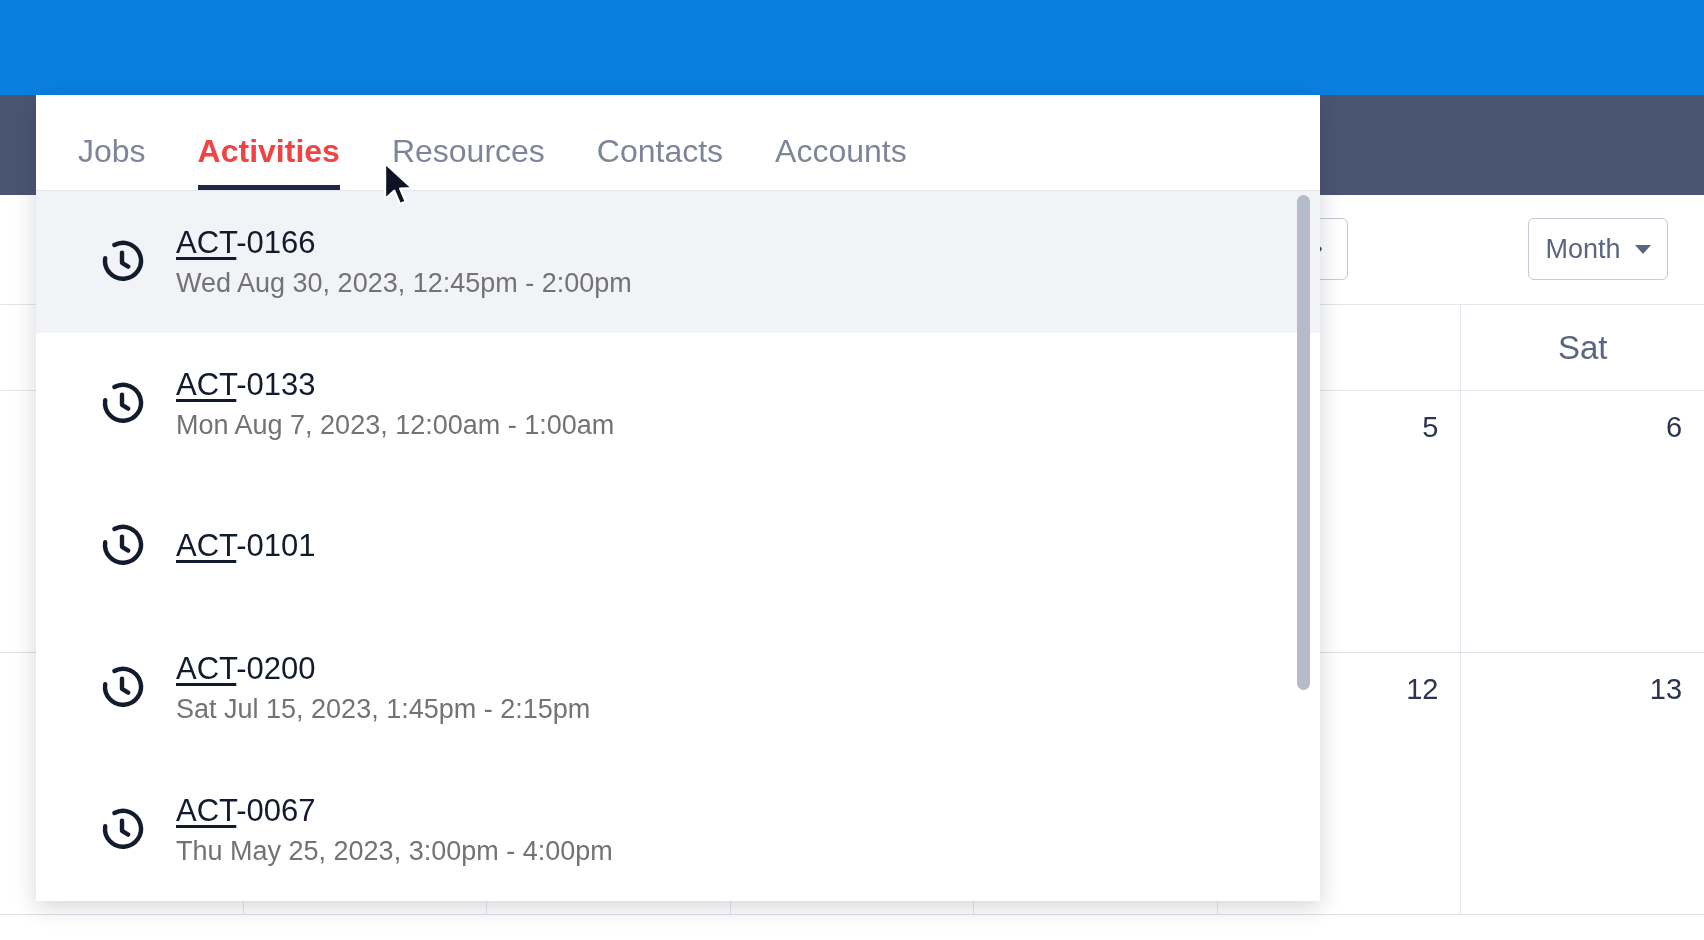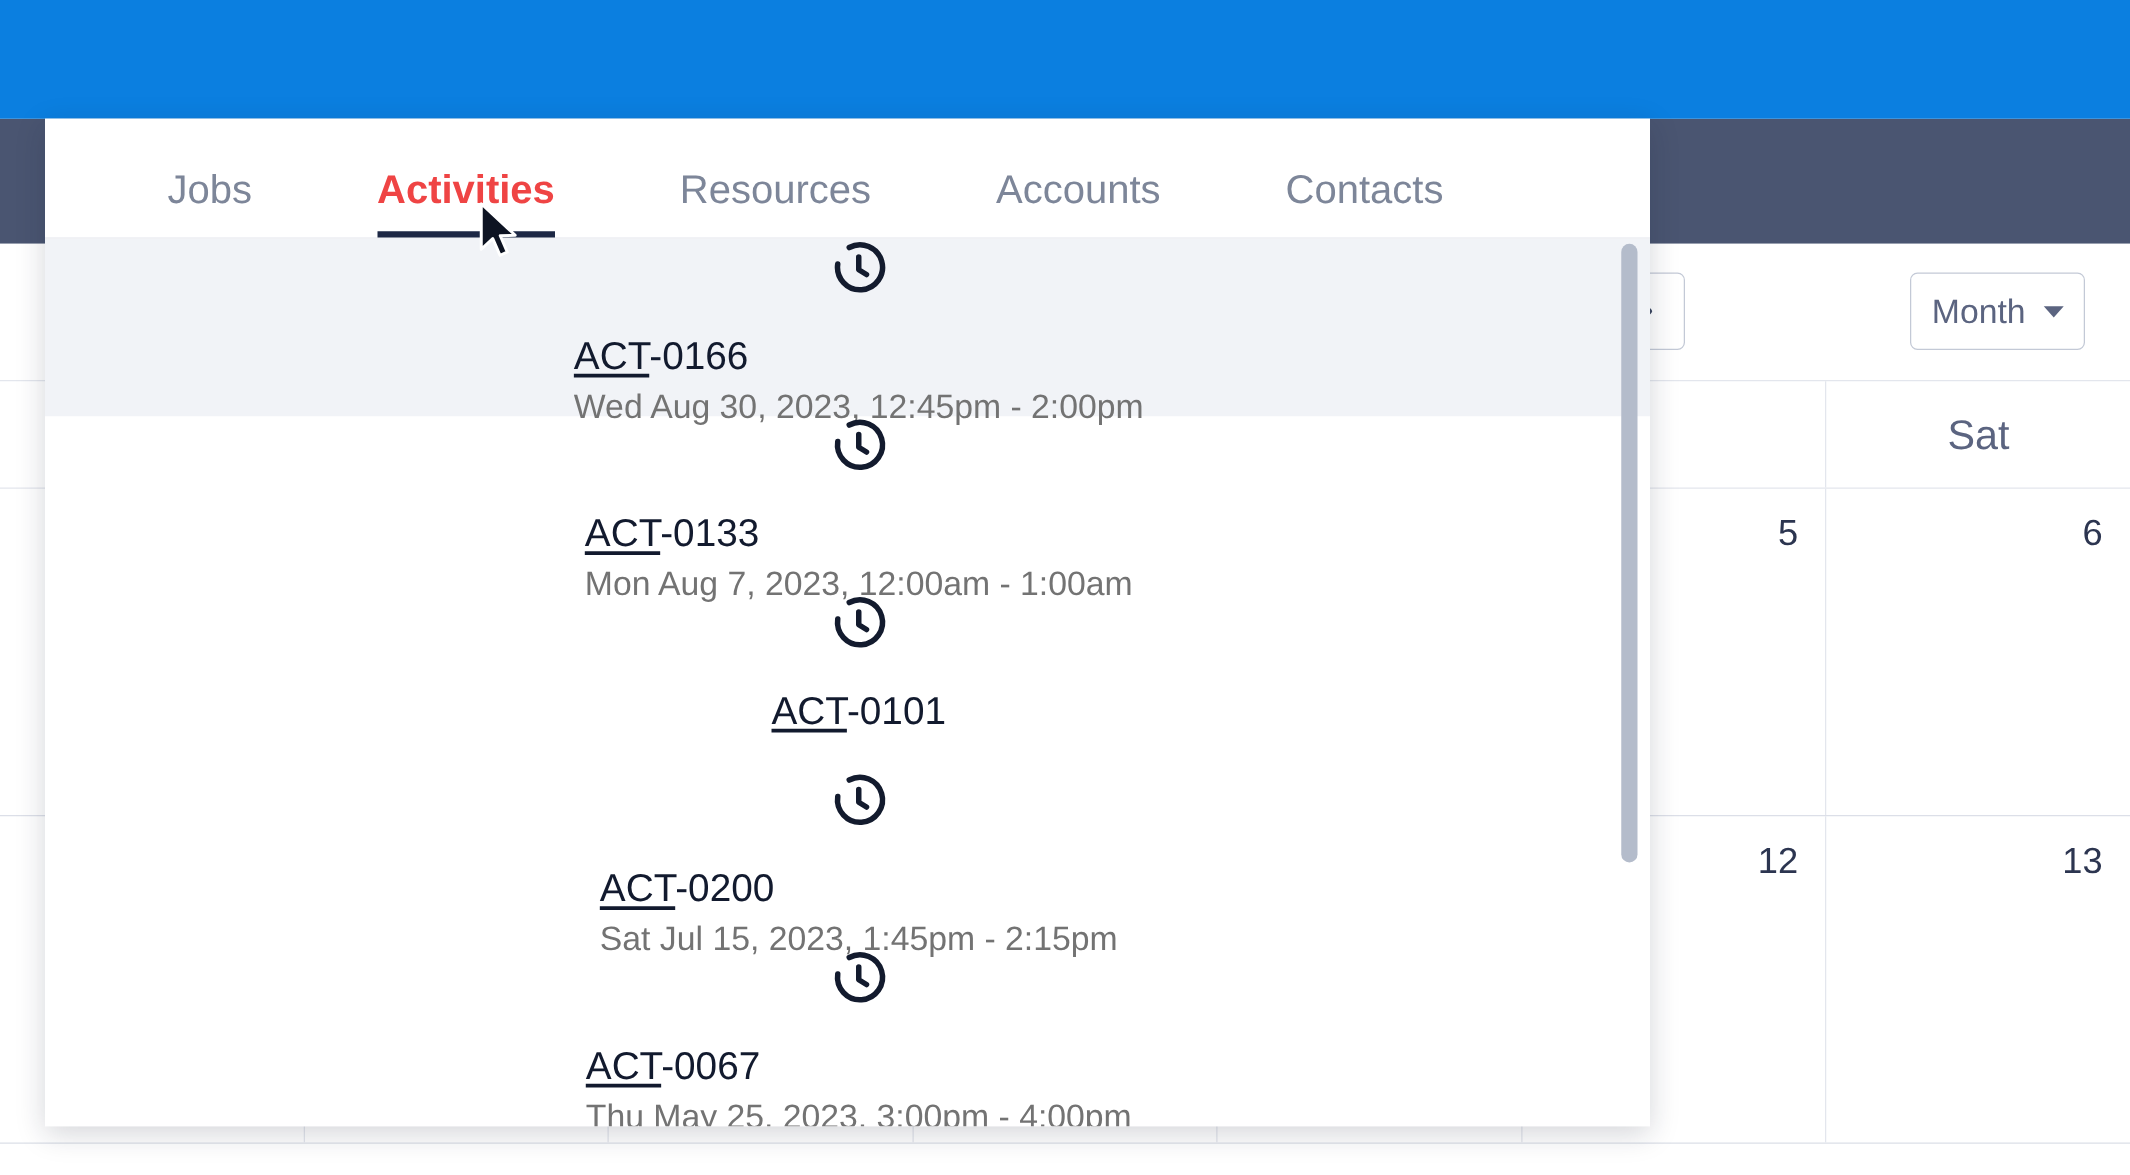--- a/index.html
+++ b/index.html
@@ -144,24 +144,23 @@
     position: absolute; left: 36px; top: 95px;
     width: 1284px; height: 806px;
     background: #ffffff;
     box-shadow: 0 6px 22px rgba(20,28,48,.18);
     z-index: 50;
     display: flex; flex-direction: column;
   }
   .dd-tabs {
     height: 96px; flex: 0 0 96px;
     display: flex; align-items: flex-end;
-    padding: 0 98px;
+    padding: 0 42px;
     border-bottom: 1px solid #e3e6ed;
     background: #ffffff;
-    gap: 48px;
   }
   .dd-tab {
     position: relative;
     font-size: 32px; color: #7d8699;
     padding: 0 0 20px 0; margin-right: 52px;
     background: none; border: none; cursor: pointer;
     font-family: "Liberation Sans", sans-serif;
     white-space: nowrap;
   }
   .dd-tab.active { color: #ef4444; font-weight: bold; }
@@ -174,21 +173,20 @@
   .dd-results {
     position: relative;
     flex: 1 1 auto; overflow: hidden;
     background: #ffffff;
   }
   .result {
     display: flex; align-items: center; gap: 30px;
     height: 142px;
     padding: 0 44px 0 62px;
     cursor: pointer;
-    flex-direction: column;
   }
   .result.hover { background: #f1f3f7; }
   .res-icon { flex: 0 0 auto; width: 48px; height: 48px; }
   .res-text { display: flex; flex-direction: column; gap: 9px; }
   .res-title { font-size: 31px; color: #121a2e; line-height: 1.05; }
   .res-title .hl { text-decoration: underline; text-underline-offset: 4px; }
   .res-sub { font-size: 27px; color: #737373; line-height: 1.05; }
 
   .dd-scrollbar {
     position: absolute; right: 10px; top: 0;
@@ -307,22 +305,22 @@
   <div class="avatar">
     <span>EK</span>
   </div>
 
   <div class="dropdown">
 
     <div class="dd-tabs">
       <button class="dd-tab">Jobs</button>
       <button class="dd-tab active">Activities</button>
       <button class="dd-tab">Resources</button>
+      <button class="dd-tab">Contacts</button>
       <button class="dd-tab">Accounts</button>
-      <button class="dd-tab">Contacts</button>
     </div>
 
     <div class="dd-results">
 
       <div class="result hover">
         <span class="res-icon">
           <svg width="48" height="48" viewBox="0 0 24 24" aria-hidden="true">
             <path d="M8.2 3.5a9 9 0 1 1-4.6 6.6" fill="none" stroke="#131b2e" stroke-width="2.2" stroke-linecap="round"></path>
             <path d="M12 7.3v5.1l3.1 1.9" fill="none" stroke="#131b2e" stroke-width="2.2" stroke-linecap="round" stroke-linejoin="round"></path>
           </svg>

